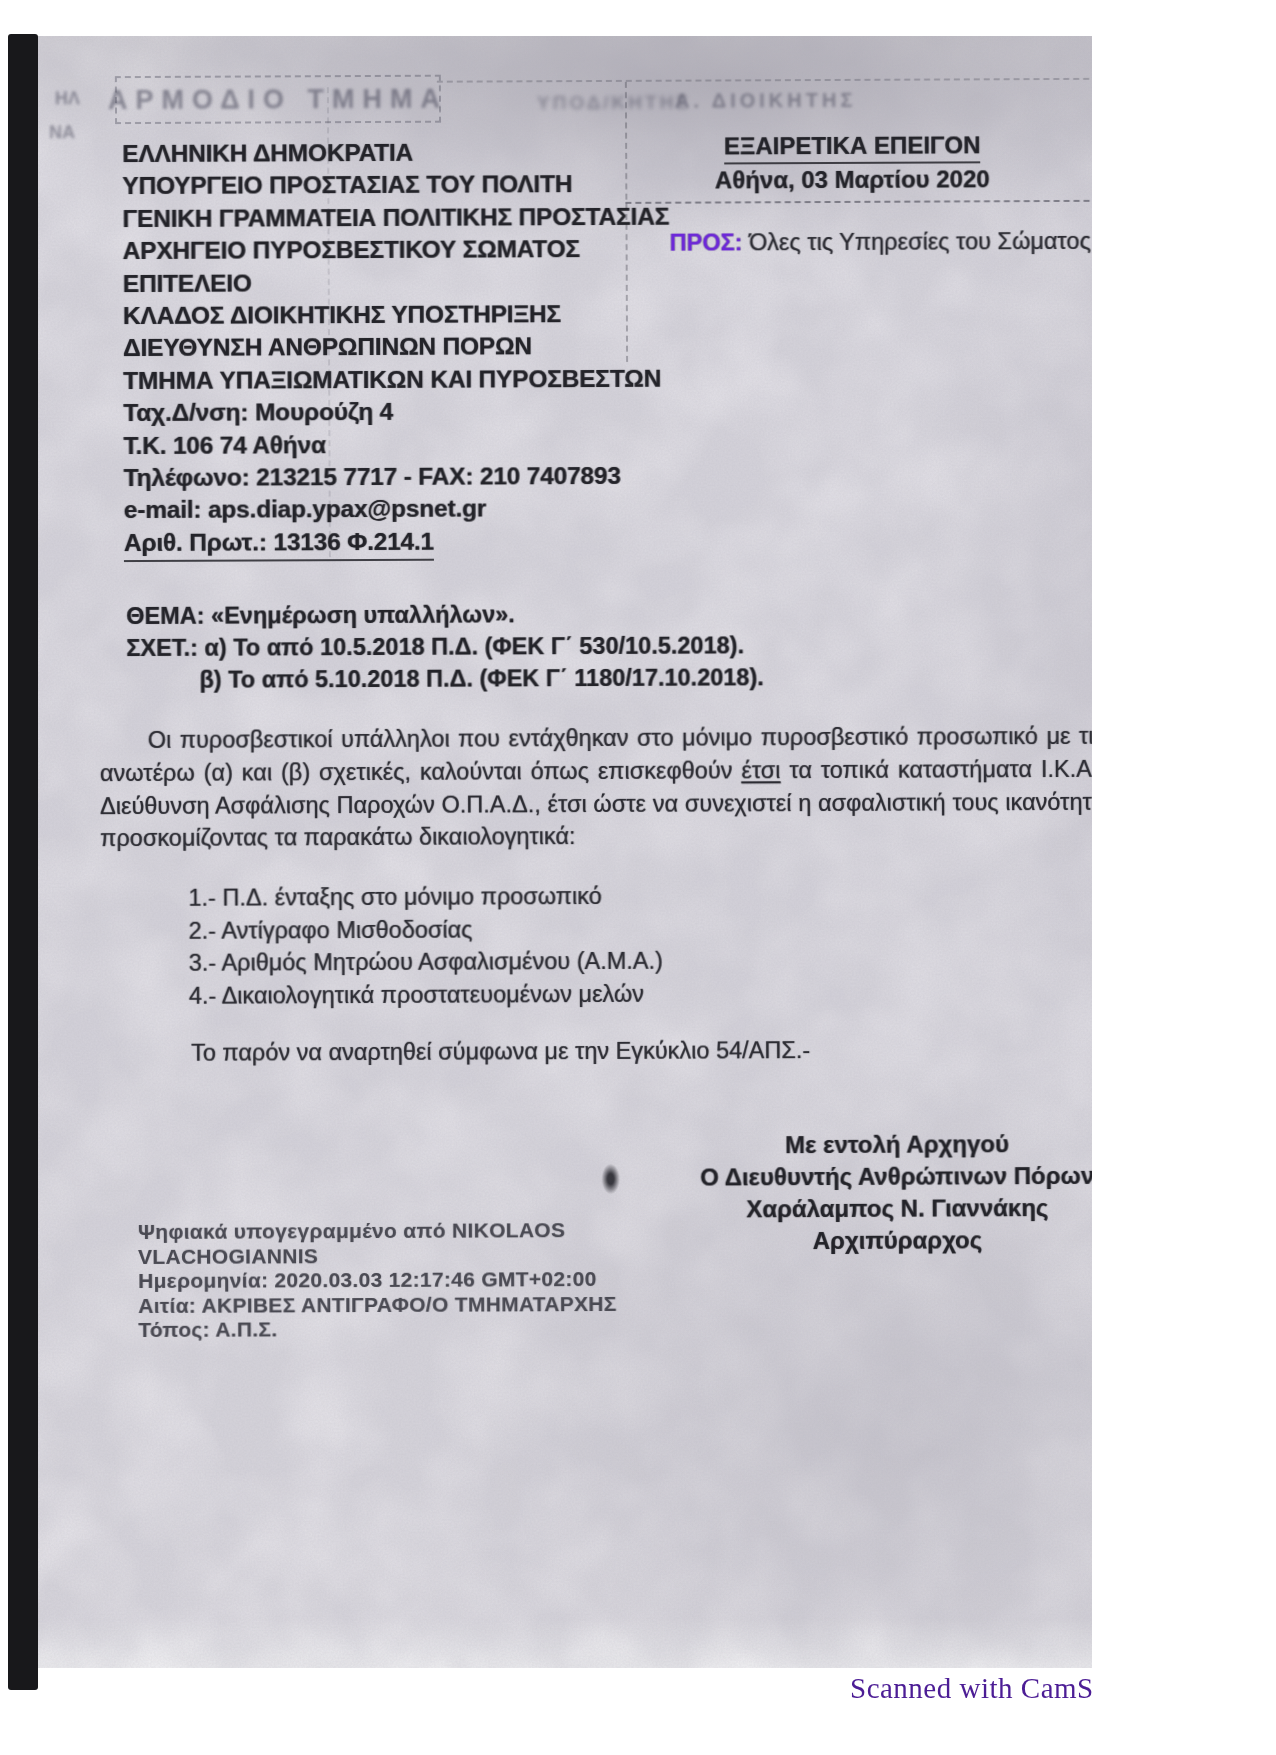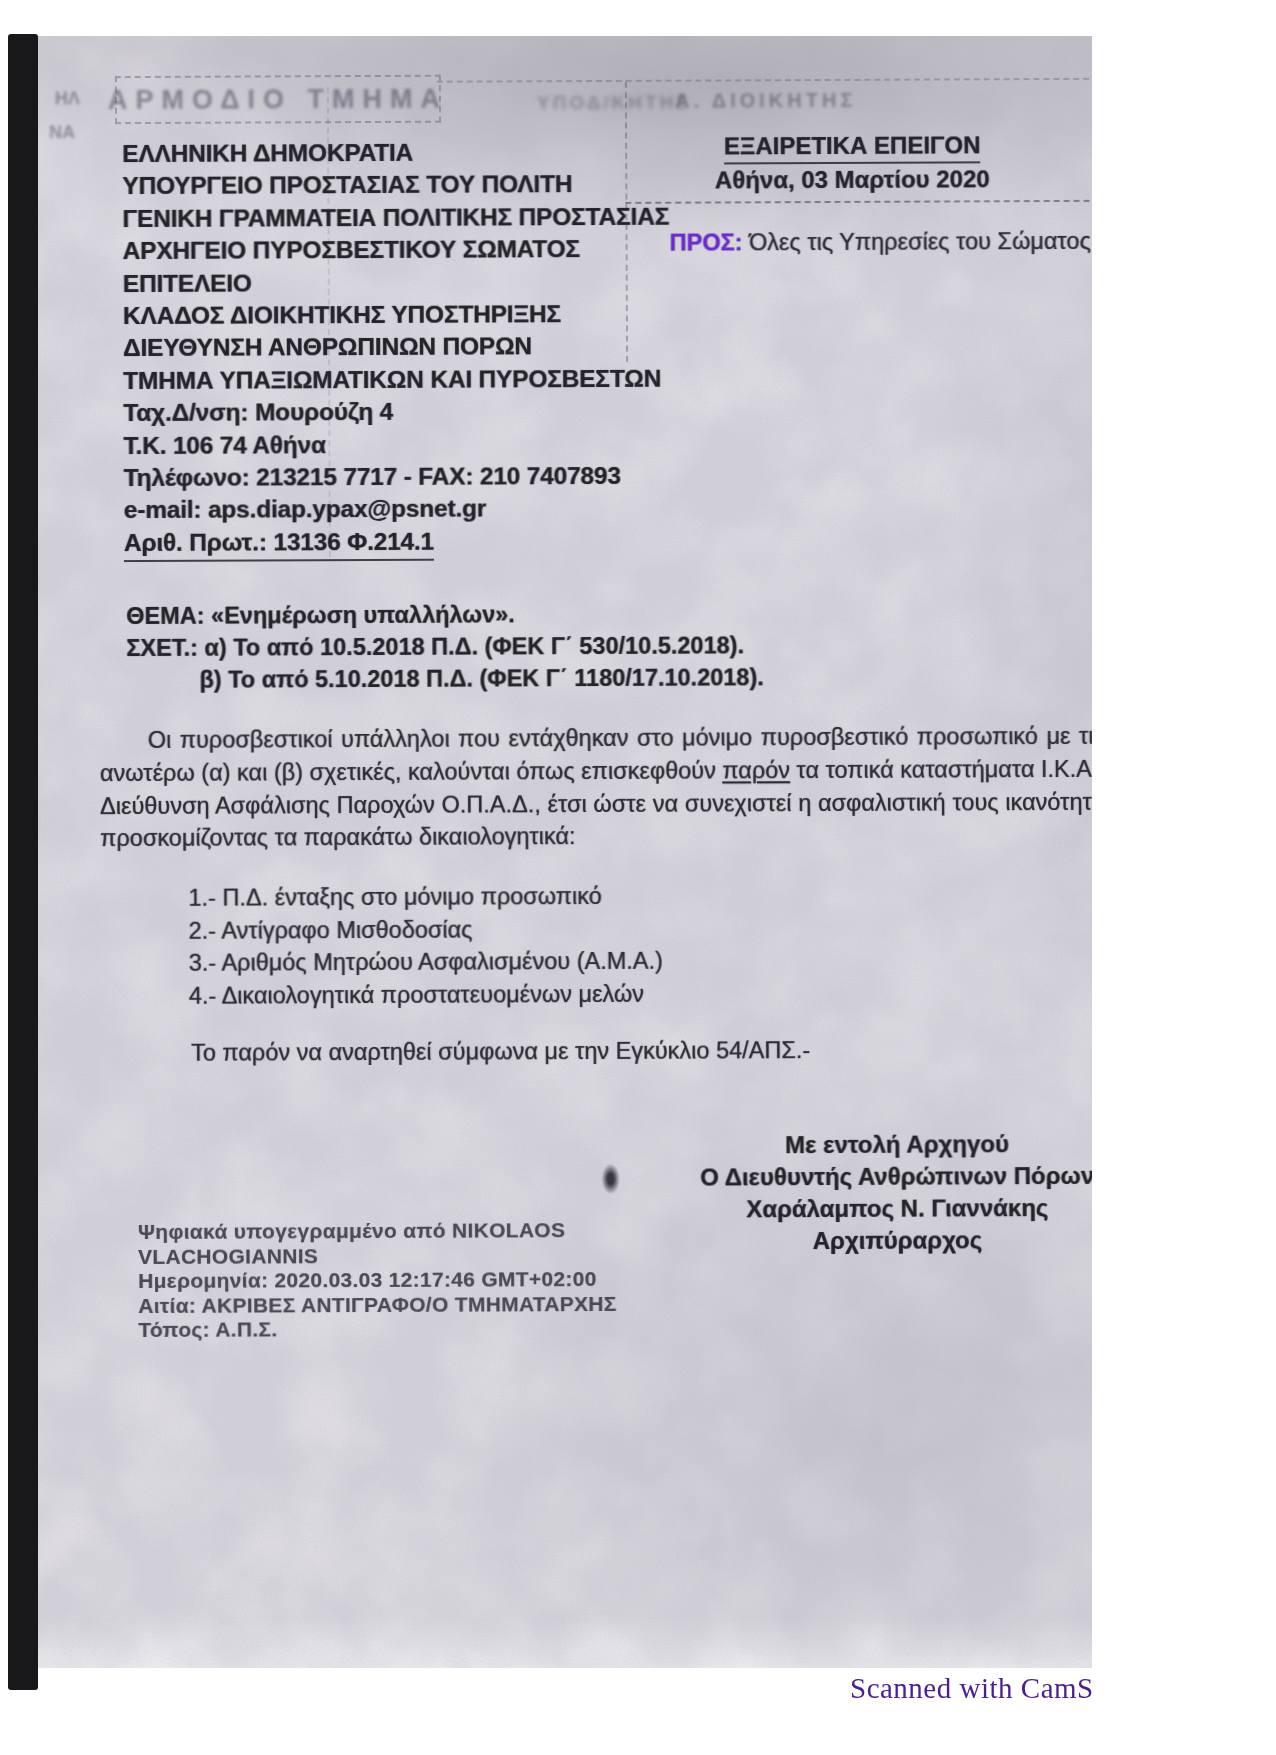--- a/index.html
+++ b/index.html
@@ -144,21 +144,21 @@
       <b>ΠΡΟΣ:</b>
       <span>Όλες τις Υπηρεσίες του Σώματος</span>
     </div>
 
     <div class="subject fz">
       <div>ΘΕΜΑ: «Ενημέρωση υπαλλήλων».</div>
       <div>ΣΧΕΤ.: α) Το από 10.5.2018 Π.Δ. (ΦΕΚ Γ΄ 530/10.5.2018).</div>
       <div class="indent">β) Το από 5.10.2018 Π.Δ. (ΦΕΚ Γ΄ 1180/17.10.2018).</div>
     </div>
 
-    <p class="para fz"><span>Οι πυροσβεστικοί υπάλληλοι που εντάχθηκαν στο μόνιμο πυροσβεστικό προσωπικό με τις ανωτέρω (α) και (β) σχετικές, καλούνται όπως επισκεφθούν </span><span class="und">παρόν</span><span> τα τοπικά καταστήματα Ι.Κ.Α./Διεύθυνση Ασφάλισης Παροχών Ο.Π.Α.Δ., έτσι ώστε να συνεχιστεί η ασφαλιστική τους ικανότητα προσκομίζοντας τα παρακάτω δικαιολογητικά:</span></p>
+    <p class="para fz"><span>Οι πυροσβεστικοί υπάλληλοι που εντάχθηκαν στο μόνιμο πυροσβεστικό προσωπικό με τις ανωτέρω (α) και (β) σχετικές, καλούνται όπως επισκεφθούν </span><span class="und">έτσι</span><span> τα τοπικά καταστήματα Ι.Κ.Α./Διεύθυνση Ασφάλισης Παροχών Ο.Π.Α.Δ., έτσι ώστε να συνεχιστεί η ασφαλιστική τους ικανότητα προσκομίζοντας τα παρακάτω δικαιολογητικά:</span></p>
 
     <div class="doclist fz">
       <div>1.- Π.Δ. ένταξης στο μόνιμο προσωπικό</div>
       <div>2.- Αντίγραφο Μισθοδοσίας</div>
       <div>3.- Αριθμός Μητρώου Ασφαλισμένου (Α.Μ.Α.)</div>
       <div>4.- Δικαιολογητικά προστατευομένων μελών</div>
     </div>
 
     <div class="closing fz">Το παρόν να αναρτηθεί σύμφωνα με την Εγκύκλιο 54/ΑΠΣ.-</div>
 

